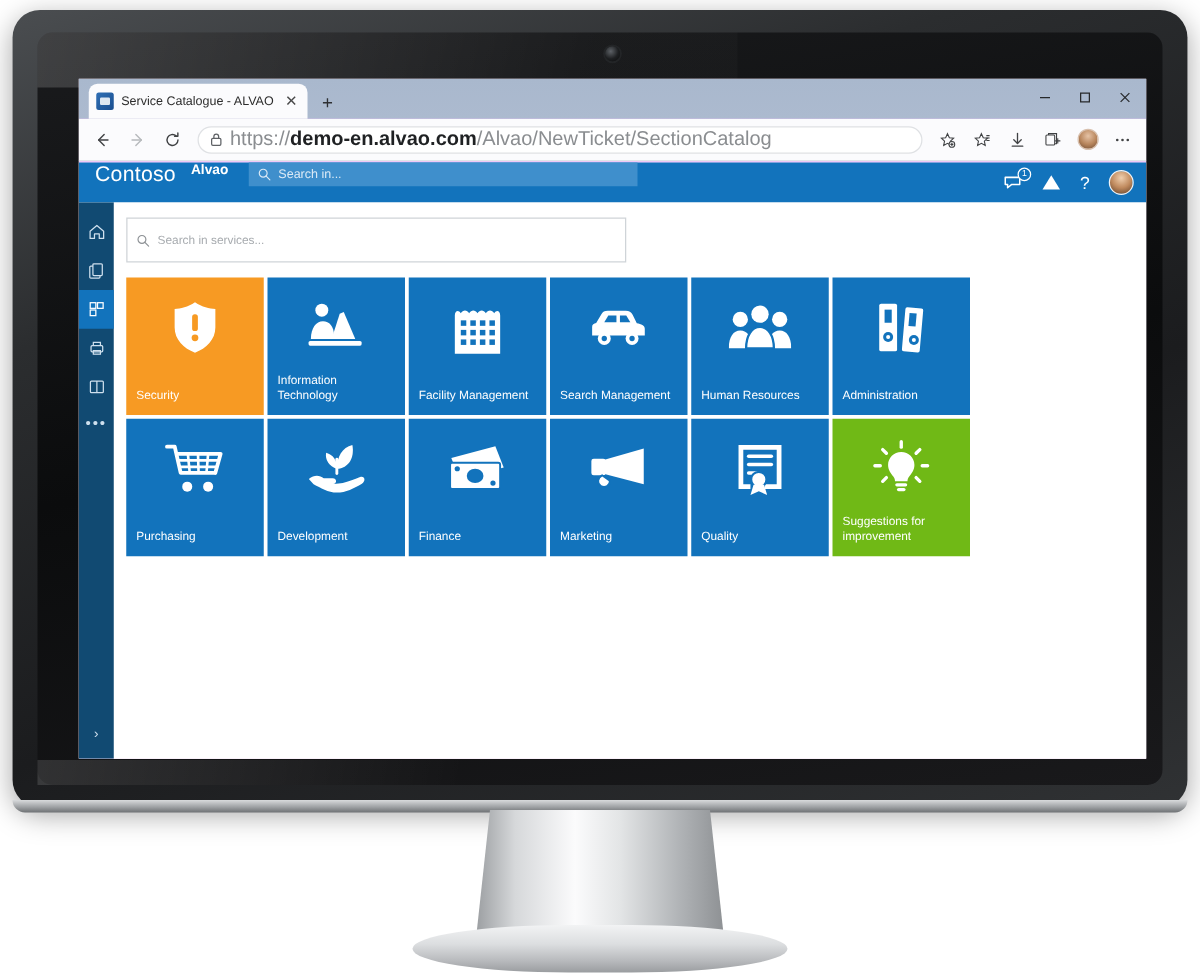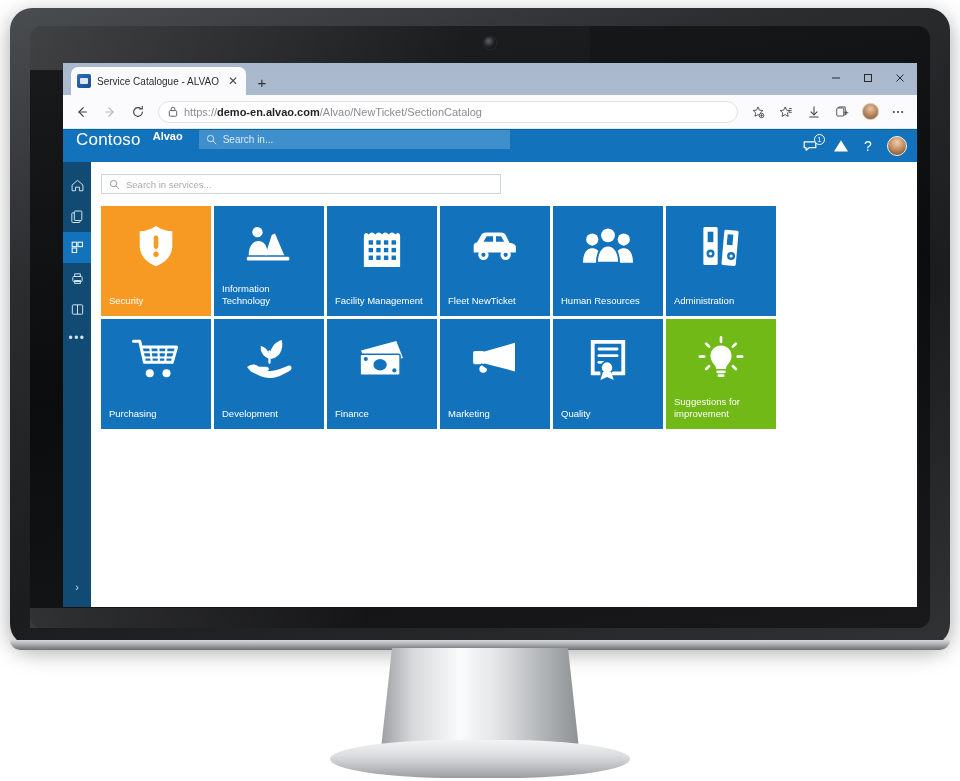--- a/index.html
+++ b/index.html
@@ -57,21 +57,21 @@
     background: linear-gradient(90deg,#9a9da0 0%,#d6d8da 16%,#fbfbfc 40%,#e3e5e6 58%,#b0b3b6 82%,#8d9093 100%);
     clip-path: polygon(6% 0, 94% 0, 100% 100%, 0% 100%);
   }
   .stand-base {
     position: absolute; left: 330px; top: 740px; width: 300px; height: 38px;
     border-radius: 50% / 60%;
     background: linear-gradient(180deg,#f2f3f4 0%,#dcdee0 40%,#b8babd 75%,#9a9da0 100%);
   }
 
   
-  .browser { position: absolute; inset: 0; background: #0369a1; }
+  .browser { position: absolute; inset: 0; background: #f0abfc; }
   .tabstrip {
     position: relative; height: 32px;
     background: linear-gradient(180deg,#a9b8cd,#acbacf);
     display: flex; align-items: flex-end;
   }
   .tab {
     margin-left: 8px; height: 28px; width: 175px;
     background: #fbfbfd; border-radius: 7px 7px 0 0;
     display: flex; align-items: center; padding: 0 6px; gap: 6px;
   }
@@ -113,21 +113,21 @@
   .nav-icon {
     width: 26px; height: 26px; display: flex; align-items: center;
     justify-content: center; color: #404244; cursor: pointer; flex: none;
   }
   .nav-icon.dim { color: #b6b9bc; }
   .omnibox {
     flex: 1; height: 22px; background: #ffffff; border: 1px solid #dfe1e4;
     border-radius: 11px; display: flex; align-items: center; gap: 6px;
     padding: 0 9px; margin: 0 5px; min-width: 0;
   }
-  .url { font-size: 11px; color: #8a8d90; white-space: nowrap;
+  .url { font-size: 16px; color: #8a8d90; white-space: nowrap;
          overflow: hidden; text-overflow: ellipsis; }
   .url b { color: #1f2123; font-weight: 700; }
   .url .scheme { color: #8a8d90; }
   .avatar-sm {
     width: 17px; height: 17px; border-radius: 50%;
     background: radial-gradient(circle at 50% 32%, #e6c3a6 0%, #b9875e 52%, #6f4a30 100%);
     border: 1px solid #d8c0ae;
   }
 
   
@@ -169,21 +169,21 @@
   .side-item.active { background: #1273bc; color: #fff; }
   .side-dots { color: #cfe0ee; font-size: 12px; letter-spacing: 1.5px; margin-top: 6px; cursor: pointer; }
   .side-expand {
     position: absolute; bottom: 10px; left: 0; width: 28px; height: 20px;
     display: flex; align-items: center; justify-content: center;
     color: #cfe0ee; font-size: 11px; cursor: pointer;
   }
 
   .content { flex: 1; background: #fff; padding: 12px 0 0 10px; overflow: hidden; }
   .svc-search {
-    width: 400px; height: 20px; border: 1px solid #cfd4d8; background: #fff;
+    width: 400px; height: 36px; border: 1px solid #cfd4d8; background: #fff;
     display: flex; align-items: center; gap: 6px; padding: 0 7px;
     margin-bottom: 12px;
   }
   .svc-search-ph { font-size: 9.5px; color: #a7abaf; }
 
   .tiles { display: flex; flex-wrap: wrap; gap: 3px; width: 784px; }
   .tile {
     width: 110px; height: 110px; background: #1273bc; color: #fff;
     position: relative; cursor: pointer; overflow: hidden;
   }
@@ -447,21 +447,21 @@
                       <svg width="50" height="34" viewBox="0 0 54 36">
                         <path d="M4 25 V17.5 C4 15.5 5.5 14.5 7.5 14.2 L12 6.5 C13 4.4 14.8 3.5 17.5 3.5 H33 C36 3.5 37.8 4.6 39 7 L42.6 14.4 C46.4 15 49.5 16.2 49.5 19 V25 Z" fill="#fff"></path>
                         <circle cx="14.5" cy="27.5" r="5.6" fill="#fff"></circle>
                         <circle cx="38.5" cy="27.5" r="5.6" fill="#fff"></circle>
                         <circle cx="14.5" cy="27.5" r="2.3" fill="#1273bc"></circle>
                         <circle cx="38.5" cy="27.5" r="2.3" fill="#1273bc"></circle>
                         <path d="M14.5 13.5 L18 7.6 H25 V13.5 Z" fill="#1273bc"></path>
                         <path d="M28 7.6 H33.5 L37 13.5 H28 Z" fill="#1273bc"></path>
                       </svg>
                     </div>
-                    <div class="tile-label">Fleet NewTicket</div>
+                    <div class="tile-label">Search Management</div>
                   </div>
                   <div class="tile">
                     <div class="tile-icon">
                       <svg width="50" height="40" viewBox="0 0 54 42">
                         <circle cx="27" cy="9.5" r="7.5" fill="#fff"></circle>
                         <circle cx="10" cy="14" r="6.6" fill="#fff"></circle>
                         <circle cx="44" cy="14" r="6.6" fill="#fff"></circle>
                         <path d="M0 39 C0 29 4 23.5 10 23.5 C16 23.5 20 29 20 39 Z" fill="#fff"></path>
                         <path d="M34 39 C34 29 38 23.5 44 23.5 C50 23.5 54 29 54 39 Z" fill="#fff"></path>
                         <path d="M15 39 C15 28 20 20.5 27 20.5 C34 20.5 39 28 39 39 Z" fill="#fff"></path>

